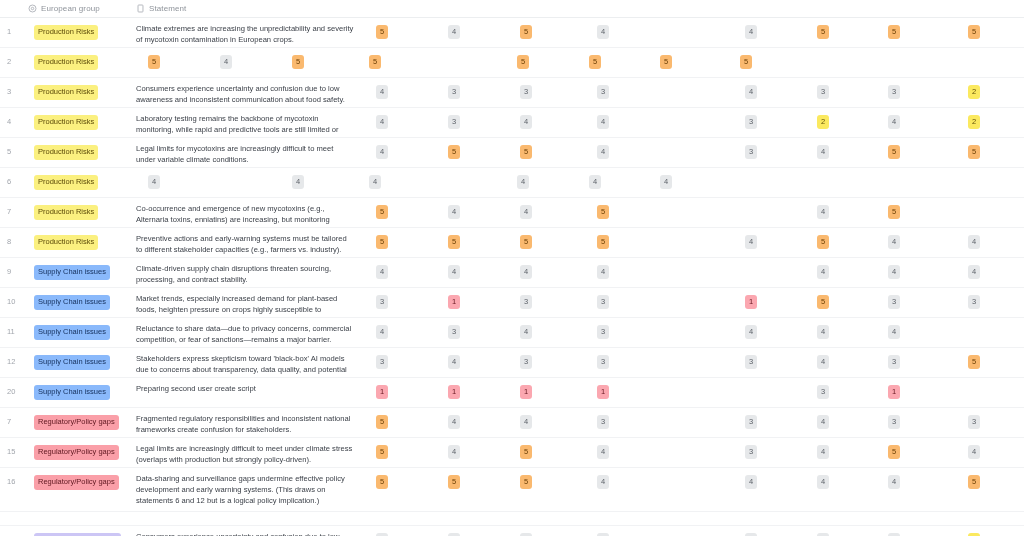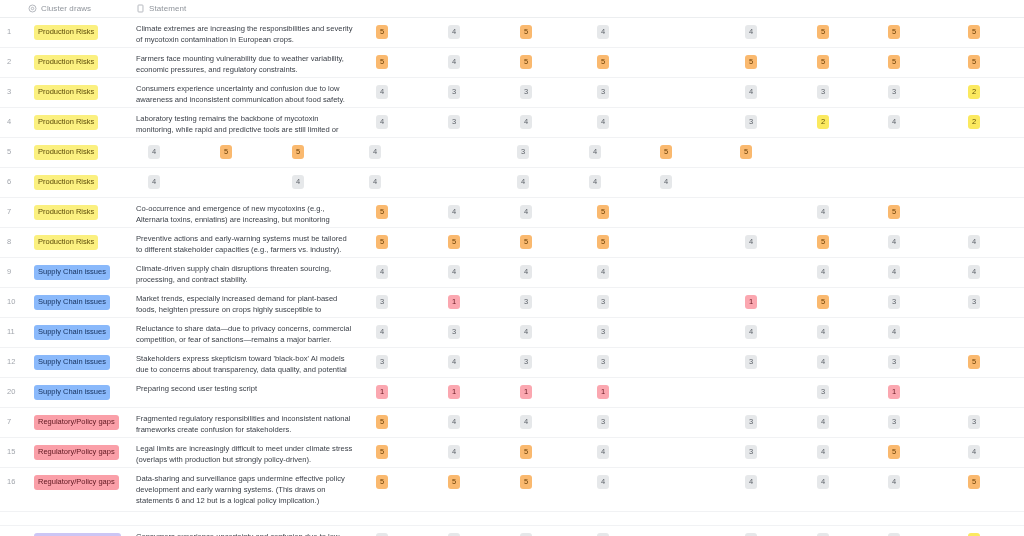--- a/index.html
+++ b/index.html
@@ -117,53 +117,52 @@
 
   <div class="hdr">
     <div class="hdr-idx"></div>
     <div class="hdr-cluster">
       <span class="hdr-ico">
         <svg viewBox="0 0 16 16" fill="none" stroke="currentColor" stroke-width="1.5">
           <circle cx="8" cy="8" r="6.2"></circle>
             <circle cx="8" cy="8" r="2.2"></circle>
         </svg>
       </span>
-      <span class="hdr-label">Cluster draws</span>
+      <span class="hdr-label">European group</span>
     </div>
     <div class="hdr-stmt">
       <span class="hdr-ico">
         <svg viewBox="0 0 16 16" fill="none" stroke="currentColor" stroke-width="1.5">
           <rect x="3.6" y="1.8" width="8.8" height="12.4" rx="1.2"></rect>
         </svg>
       </span>
       <span class="hdr-label">Statement</span>
     </div>
     <div class="hdr-num"></div>
   </div>
 
   <div id="tbody">
       <div class="row row-h2">
         <div class="c-idx">1</div>
         <div class="c-cluster"><span class="tag tag-production">Production Risks</span></div>
-        <div class="c-stmt">Climate extremes are increasing the responsibilities and severity of mycotoxin contamination in European crops.</div>
+        <div class="c-stmt">Climate extremes are increasing the unpredictability and severity of mycotoxin contamination in European crops.</div>
         <div class="c-num" style="position: relative; flex: 1 1 auto; height: 100%; padding-top: 0px;">
           <span class="badge b-orange" style="position: absolute; left: 12px; top: 7px;">5</span>
           <span class="badge b-grey" style="position: absolute; left: 84px; top: 7px;">4</span>
           <span class="badge b-orange" style="position: absolute; left: 156px; top: 7px;">5</span>
           <span class="badge b-grey" style="position: absolute; left: 233px; top: 7px;">4</span>
           <span class="badge b-grey" style="position: absolute; left: 381px; top: 7px;">4</span>
           <span class="badge b-orange" style="position: absolute; left: 453px; top: 7px;">5</span>
           <span class="badge b-orange" style="position: absolute; left: 524px; top: 7px;">5</span>
           <span class="badge b-orange" style="position: absolute; left: 604px; top: 7px;">5</span>
         </div>
       </div>
       <div class="row row-h2">
         <div class="c-idx">2</div>
         <div class="c-cluster"><span class="tag tag-production">Production Risks</span></div>
-        <div class="c-stmt">Farmers face mounting vulnerability due to weather variability, economic pressures, and regulatory constraints.</div>
         <div class="c-num" style="position: relative; flex: 1 1 auto; height: 100%; padding-top: 0px;">
           <span class="badge b-orange" style="position: absolute; left: 12px; top: 7px;">5</span>
           <span class="badge b-grey" style="position: absolute; left: 84px; top: 7px;">4</span>
           <span class="badge b-orange" style="position: absolute; left: 156px; top: 7px;">5</span>
           <span class="badge b-orange" style="position: absolute; left: 233px; top: 7px;">5</span>
           <span class="badge b-orange" style="position: absolute; left: 381px; top: 7px;">5</span>
           <span class="badge b-orange" style="position: absolute; left: 453px; top: 7px;">5</span>
           <span class="badge b-orange" style="position: absolute; left: 524px; top: 7px;">5</span>
           <span class="badge b-orange" style="position: absolute; left: 604px; top: 7px;">5</span>
         </div>
@@ -194,20 +193,21 @@
           <span class="badge b-grey" style="position: absolute; left: 233px; top: 7px;">4</span>
           <span class="badge b-grey" style="position: absolute; left: 381px; top: 7px;">3</span>
           <span class="badge b-yellow" style="position: absolute; left: 453px; top: 7px;">2</span>
           <span class="badge b-grey" style="position: absolute; left: 524px; top: 7px;">4</span>
           <span class="badge b-yellow" style="position: absolute; left: 604px; top: 7px;">2</span>
         </div>
       </div>
       <div class="row row-h2">
         <div class="c-idx">5</div>
         <div class="c-cluster"><span class="tag tag-production">Production Risks</span></div>
+        <div class="c-stmt">Legal limits for mycotoxins are increasingly difficult to meet under variable climate conditions.</div>
         <div class="c-num" style="position: relative; flex: 1 1 auto; height: 100%; padding-top: 0px;">
           <span class="badge b-grey" style="position: absolute; left: 12px; top: 7px;">4</span>
           <span class="badge b-orange" style="position: absolute; left: 84px; top: 7px;">5</span>
           <span class="badge b-orange" style="position: absolute; left: 156px; top: 7px;">5</span>
           <span class="badge b-grey" style="position: absolute; left: 233px; top: 7px;">4</span>
           <span class="badge b-grey" style="position: absolute; left: 381px; top: 7px;">3</span>
           <span class="badge b-grey" style="position: absolute; left: 453px; top: 7px;">4</span>
           <span class="badge b-orange" style="position: absolute; left: 524px; top: 7px;">5</span>
           <span class="badge b-orange" style="position: absolute; left: 604px; top: 7px;">5</span>
         </div>
@@ -312,21 +312,21 @@
           <span class="badge b-grey" style="position: absolute; left: 233px; top: 7px;">3</span>
           <span class="badge b-grey" style="position: absolute; left: 381px; top: 7px;">3</span>
           <span class="badge b-grey" style="position: absolute; left: 453px; top: 7px;">4</span>
           <span class="badge b-grey" style="position: absolute; left: 524px; top: 7px;">3</span>
           <span class="badge b-orange" style="position: absolute; left: 604px; top: 7px;">5</span>
         </div>
       </div>
       <div class="row row-h1">
         <div class="c-idx">20</div>
         <div class="c-cluster"><span class="tag tag-supply">Supply Chain issues</span></div>
-        <div class="c-stmt">Preparing second user testing script</div>
+        <div class="c-stmt">Preparing second user create script</div>
         <div class="c-num" style="position: relative; flex: 1 1 auto; height: 100%; padding-top: 0px;">
           <span class="badge b-red" style="position: absolute; left: 12px; top: 7px;">1</span>
           <span class="badge b-red" style="position: absolute; left: 84px; top: 7px;">1</span>
           <span class="badge b-red" style="position: absolute; left: 156px; top: 7px;">1</span>
           <span class="badge b-red" style="position: absolute; left: 233px; top: 7px;">1</span>
           <span class="badge b-empty" style="position: absolute; left: 381px; top: 7px;"></span>
           <span class="badge b-grey" style="position: absolute; left: 453px; top: 7px;">3</span>
           <span class="badge b-red" style="position: absolute; left: 524px; top: 7px;">1</span>
           <span class="badge b-empty" style="position: absolute; left: 604px; top: 7px;"></span>
         </div>

